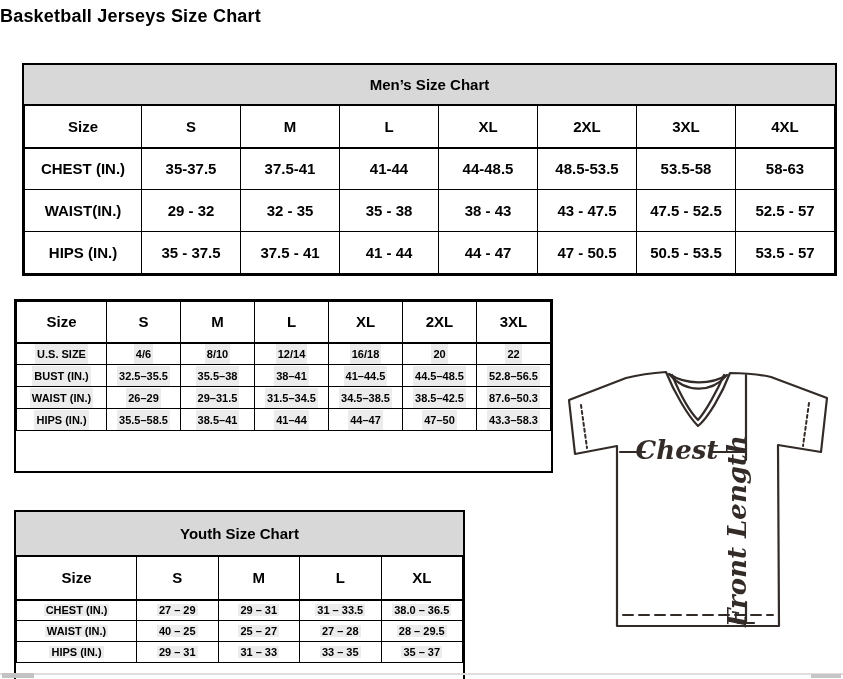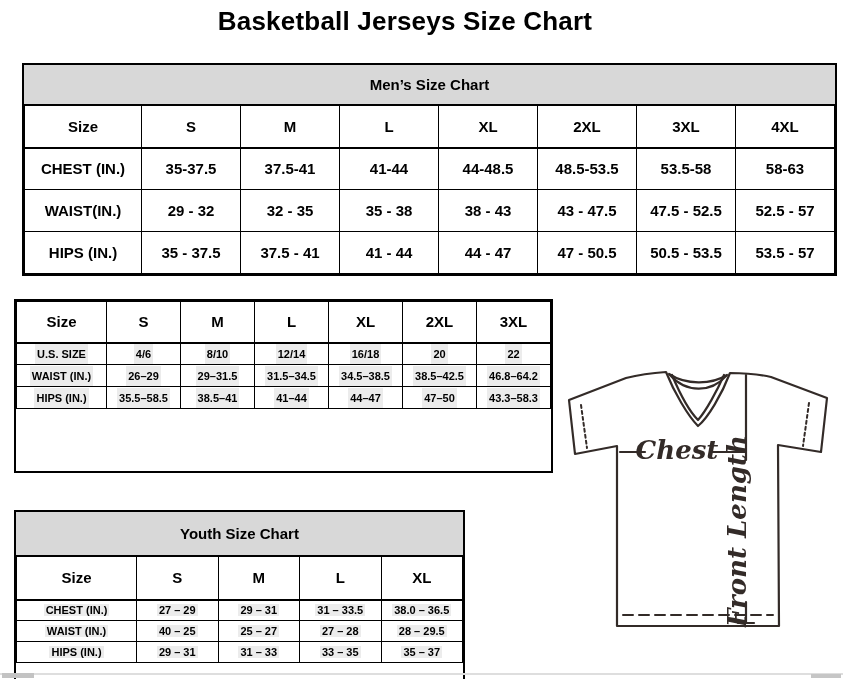--- a/index.html
+++ b/index.html
@@ -1,19 +1,19 @@
 <!DOCTYPE html>
 <html><head>
 <meta charset="utf-8">
 <style>
   html,body{margin:0;padding:0;background:#ffffff;}
   #canvas{position:relative;width:843px;height:679px;background:#ffffff;overflow:hidden;
           font-family:"Liberation Sans",sans-serif;color:#000;}
-  #page-title{position:absolute;top:6px;left:0;width:810px;text-align:center;
-              font-size:26px;font-weight:bold;letter-spacing:0.2px;}
+  #page-title{position:absolute;top:6px;left:0;width:810px;text-align:left;
+              font-size:18px;font-weight:bold;letter-spacing:0.2px;}
   .tblwrap{position:absolute;border:2px solid #000;background:#fff;box-sizing:border-box;}
   .tbl-title{background:#d8d8d8;border-bottom:1px solid #000;text-align:center;
              font-weight:bold;font-size:15px;display:flex;align-items:center;justify-content:center;}
   table{border-collapse:collapse;width:100%;table-layout:fixed;}
   th,td{border:1px solid #000;text-align:center;font-weight:bold;padding:0;overflow:hidden;}
   thead th{border-bottom:2px solid #000;}
   
   #tbl-mens{left:22px;top:63px;width:815px;height:213px;}
   #tbl-mens .tbl-title{height:39px;}
   #tbl-mens thead tr{height:42px;}
@@ -128,27 +128,36 @@
           <tr>
             <td><span>U.S. SIZE</span></td>
             <td><span>4/6</span></td>
             <td><span>8/10</span></td>
             <td><span>12/14</span></td>
             <td><span>16/18</span></td>
             <td><span>20</span></td>
             <td><span>22</span></td>
           </tr>
           <tr>
+            <td><span>BUST (IN.)</span></td>
+            <td><span>32.5–35.5</span></td>
+            <td><span>35.5–38</span></td>
+            <td><span>38–41</span></td>
+            <td><span>41–44.5</span></td>
+            <td><span>44.5–48.5</span></td>
+            <td><span>52.8–56.5</span></td>
+          </tr>
+          <tr>
             <td><span>WAIST (IN.)</span></td>
             <td><span>26–29</span></td>
             <td><span>29–31.5</span></td>
             <td><span>31.5–34.5</span></td>
             <td><span>34.5–38.5</span></td>
             <td><span>38.5–42.5</span></td>
-            <td><span>46.8–64.2</span></td>
+            <td><span>87.6–50.3</span></td>
           </tr>
           <tr>
             <td><span>HIPS (IN.)</span></td>
             <td><span>35.5–58.5</span></td>
             <td><span>38.5–41</span></td>
             <td><span>41–44</span></td>
             <td><span>44–47</span></td>
             <td><span>47–50</span></td>
             <td><span>43.3–58.3</span></td>
           </tr>

